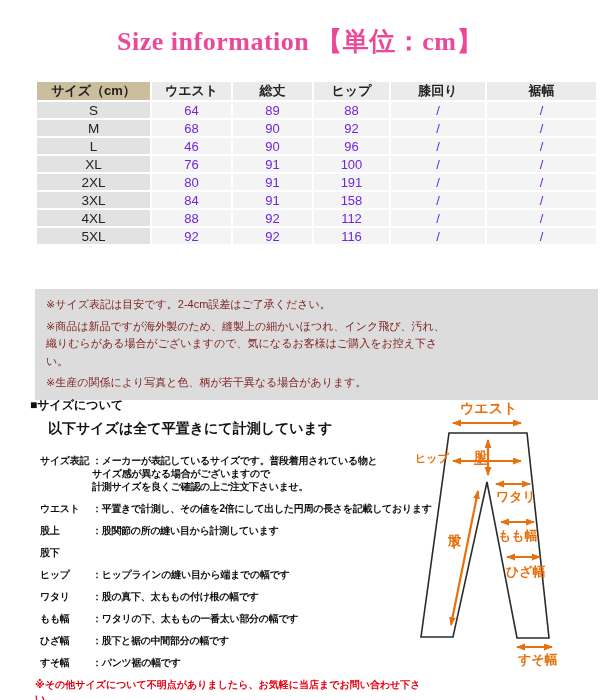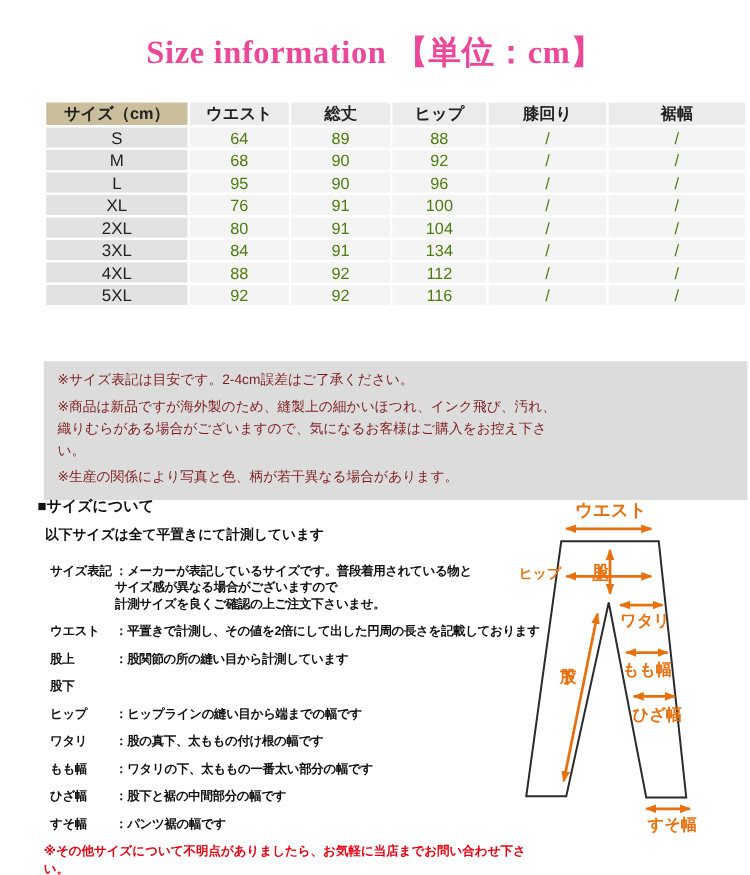--- a/index.html
+++ b/index.html
@@ -16,31 +16,31 @@
     position:absolute; left:35px; top:80px; width:563px;
     border-collapse:separate; border-spacing:2px; table-layout:fixed;
   }
   table.size th, table.size td {
     height:16px; padding:0; text-align:center; vertical-align:middle;
     font-size:13px; overflow:hidden; white-space:nowrap;
   }
   table.size thead th { background:#ebebeb; font-weight:bold; color:#222; }
   table.size thead th.accent { background:#cbbe9c; }
   table.size tbody th { background:#e2e2e2; font-weight:normal; font-size:13.5px; color:#222; }
-  table.size tbody td { background:#f4f4f4; color:#4d7c0f; }
+  table.size tbody td { background:#f4f4f4; color:#6d28d9; }
 
   .notes {
     position:absolute; left:35px; top:289px; width:563px; box-sizing:border-box;
     background:#dcdcdc; padding:3px 4px 4px 7px;
   }
   .notes p { margin:4px; font-size:11px; line-height:17.5px; color:#7f1d1d; white-space:pre-line; }
 
   .about { position:absolute; left:30px; top:397px; width:398px; }
   .about-heading { font-size:12px; font-weight:bold; margin:0 0 6px 0; }
-  .about-sub { font-size:11px; font-weight:bold; margin:0 0 16px 6px; }
+  .about-sub { font-size:14px; font-weight:bold; margin:0 0 16px 18px; }
   .def-row { display:flex; margin:4px 0 9px 10px; font-size:10px; font-weight:bold;
              letter-spacing:-0.3px; line-height:13px; }
   .def-term { width:52px; flex:none; }
   .def-desc { white-space:pre-line; flex:none; max-width:340px; }
   .red-notes { margin:5px 0 0 5px; color:#e60012; font-size:10px; font-weight:bold; line-height:13.5px; }
 
   .diagram { position:absolute; left:400px; top:395px; width:200px; height:295px; }
   .diagram svg { position:absolute; left:0; top:0; }
   .dlabel { position:absolute; color:#e8710f; font-weight:bold; white-space:nowrap;
             font-family:"Liberation Sans","DejaVu Sans",sans-serif; }
@@ -92,47 +92,47 @@
       <tr>
         <th>M</th>
         <td>68</td>
         <td>90</td>
         <td>92</td>
         <td>/</td>
         <td>/</td>
       </tr>
       <tr>
         <th>L</th>
-        <td>95</td>
+        <td>46</td>
         <td>90</td>
         <td>96</td>
         <td>/</td>
         <td>/</td>
       </tr>
       <tr>
         <th>XL</th>
         <td>76</td>
         <td>91</td>
         <td>100</td>
         <td>/</td>
         <td>/</td>
       </tr>
       <tr>
         <th>2XL</th>
         <td>80</td>
         <td>91</td>
-        <td>104</td>
+        <td>191</td>
         <td>/</td>
         <td>/</td>
       </tr>
       <tr>
         <th>3XL</th>
         <td>84</td>
         <td>91</td>
-        <td>134</td>
+        <td>158</td>
         <td>/</td>
         <td>/</td>
       </tr>
       <tr>
         <th>4XL</th>
         <td>88</td>
         <td>92</td>
         <td>112</td>
         <td>/</td>
         <td>/</td>

